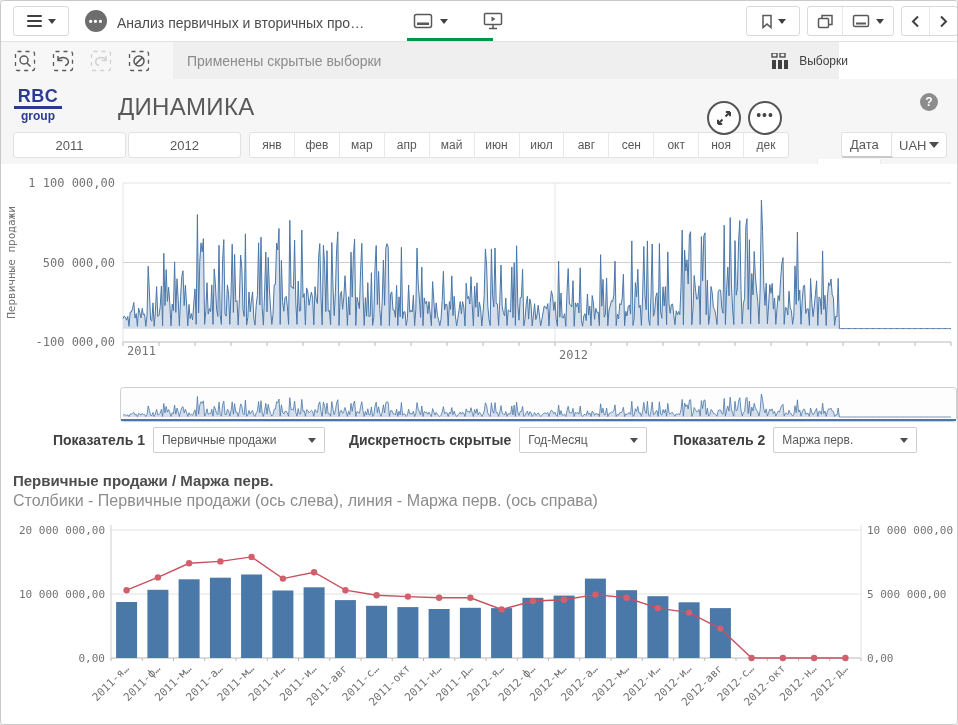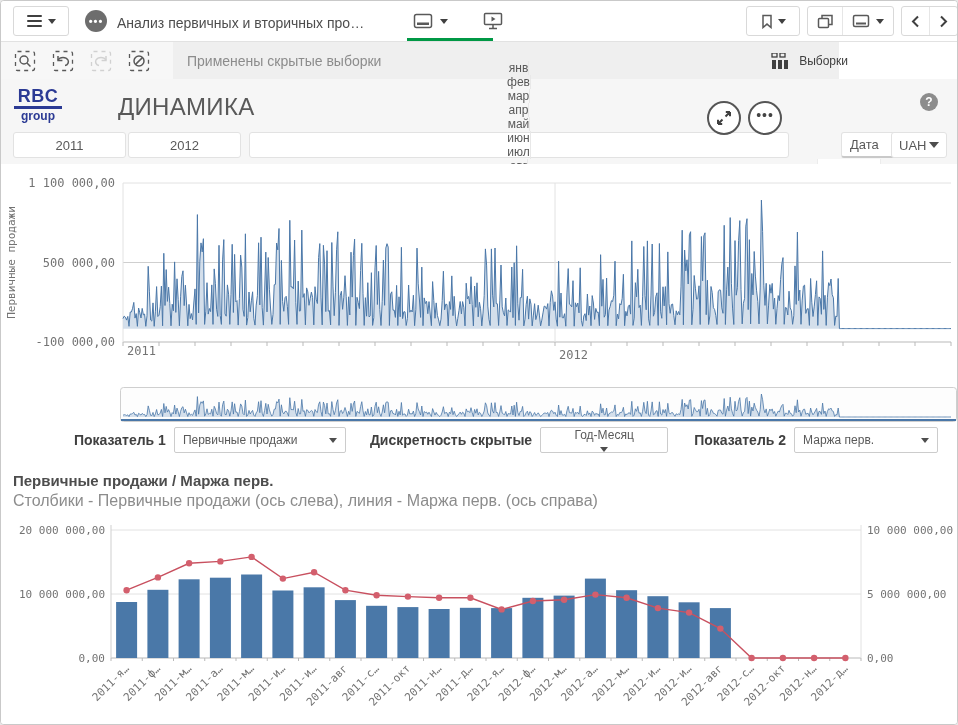--- a/index.html
+++ b/index.html
@@ -29,34 +29,34 @@
   
   .band{position:absolute;left:0;top:78px;width:958px;height:85px;background:#f6f6f6;}
   .logo{position:absolute;left:13px;top:86px;width:48px;text-align:center;color:#2b3a94;line-height:1;}
   .logo .l1{font-size:18px;font-weight:800;letter-spacing:.5px;border-bottom:3px solid #2b3a94;padding-bottom:1px;}
   .logo .l2{font-size:12px;font-weight:800;margin-top:1px;}
   .sheettitle{position:absolute;left:85px;top:92px;font-size:24px;color:#595959;letter-spacing:.3px;margin-left:32px;}
   .help{position:absolute;left:919px;top:92px;width:18px;height:18px;border-radius:50%;background:#8c8c8c;color:#fff;font-size:12px;font-weight:bold;display:flex;align-items:center;justify-content:center;}
   .circlebtn{position:absolute;width:34px;height:34px;border-radius:50%;background:#fff;border:2px solid #555;box-sizing:border-box;display:flex;align-items:center;justify-content:center;z-index:5;color:#444;}
   
   .fbox{position:absolute;top:131px;height:26px;background:#fff;border:1px solid #e2e2e2;border-radius:3px;box-sizing:border-box;display:flex;align-items:center;justify-content:center;font-size:13px;color:#595959;}
-  .months{left:248px;width:540px;padding:0;display:flex;flex-direction:column;}
+  .months{left:248px;width:540px;padding:0;display:flex;}
   .months .m{flex:1;display:flex;align-items:center;justify-content:center;border-right:1px solid #e8e8e8;font-size:12px;color:#595959;height:100%;}
   .months .m:last-child{border-right:none;}
   .datebox{left:800px;width:78px;justify-content:flex-start;padding-left:8px;border-bottom:2px solid #c9c9c9;margin-left:40px;}
   .datestrip{position:absolute;left:816px;top:158px;width:62px;height:5px;background:#fff;border:1px solid #ececec;border-top:none;}
   .uahbox{left:890px;width:56px;justify-content:space-between;padding:0 7px;}
   .tri{width:0;height:0;border-left:5px solid transparent;border-right:5px solid transparent;border-top:6px solid #4d4d4d;}
   
   .chartarea{position:absolute;left:0;top:163px;width:958px;height:562px;background:#fff;}
   svg text{font-family:"DejaVu Sans Mono",monospace;fill:#737373;}
   #main-svg{position:absolute;left:0;top:165px;}
   #combo-svg{position:absolute;left:0;top:520px;}
   
-  .ctrl{position:absolute;left:0;top:425px;width:958px;height:28px;display:flex;align-items:center;justify-content:center;}
+  .ctrl{position:absolute;left:0;top:425px;width:958px;height:28px;display:flex;align-items:center;}
   .ctrl .lab{font-size:14px;font-weight:700;color:#404040;}
   .sel{height:26px;background:#fff;border:1px solid #ccc;border-radius:2px;box-sizing:border-box;display:flex;align-items:center;justify-content:space-between;padding:0 8px;font-size:12px;color:#595959;}
   .sel .tri{border-left-width:4px;border-right-width:4px;border-top-width:5px;}
   
   .combotitle{position:absolute;left:12px;top:471px;font-size:15px;font-weight:700;color:#4d4d4d;}
   .combosub{position:absolute;left:12px;top:491px;font-size:16px;color:#8c8c8c;}
   .icon-stroke{stroke:#595959;fill:none;stroke-width:1.5;}
   .icon-stroke-thick{stroke:#404040;fill:none;stroke-width:2;}
 </style>
 </head>
@@ -272,21 +272,21 @@
       <line x1="120" y1="419" x2="955" y2="419" stroke="#4a77a8" stroke-width="2"></line>
     </svg>
 
   <div class="ctrl">
     <span class="lab" style="margin-left:52px;">Показатель 1</span>
     <div class="sel" style="width:172px;margin-left:8px;">
       <span>Первичные продажи</span>
       <span class="tri"></span>
     </div>
     <span class="lab" style="margin-left:24px;">Дискретность скрытые</span>
-    <div class="sel" style="width:128px;margin-left:8px;flex-direction:column;">
+    <div class="sel" style="width:128px;margin-left:8px;">
       <span>Год-Месяц</span>
       <span class="tri"></span>
     </div>
     <span class="lab" style="margin-left:26px;">Показатель 2</span>
     <div class="sel" style="width:144px;margin-left:8px;">
       <span>Маржа перв.</span>
       <span class="tri"></span>
     </div>
   </div>
 

